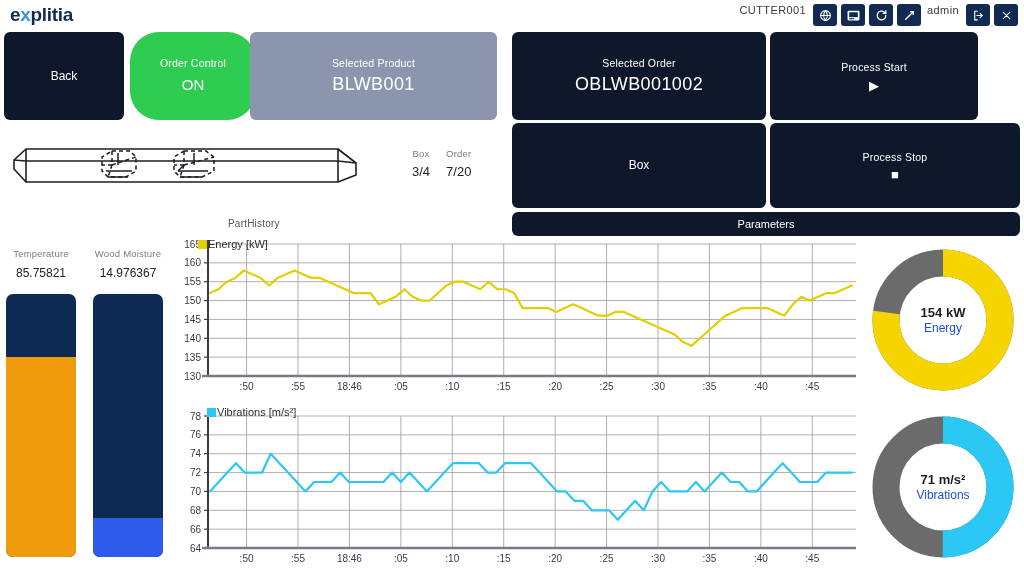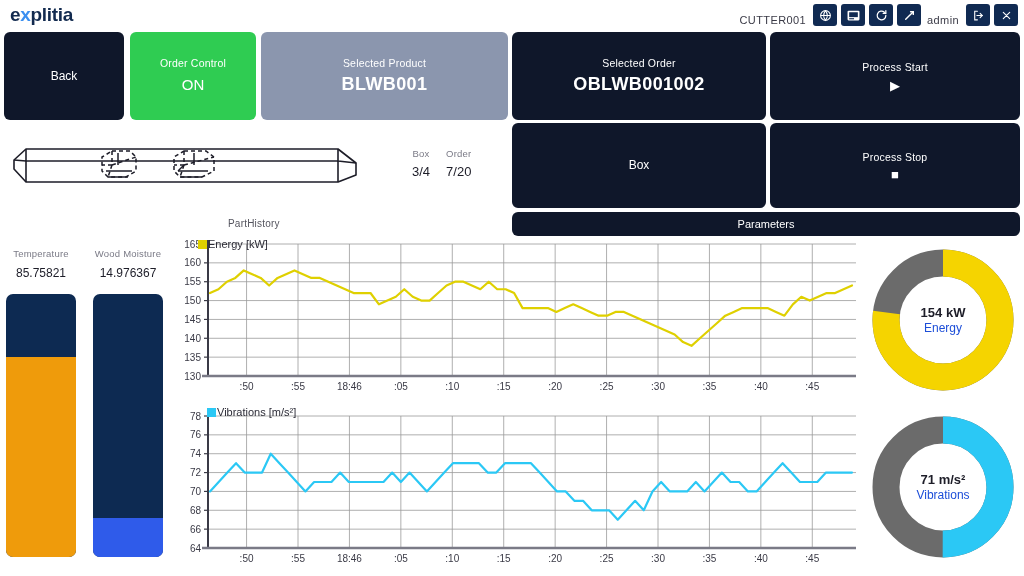--- a/index.html
+++ b/index.html
@@ -19,47 +19,47 @@
   .top-progress .fill { width: 25%; height: 100%; background: #74b9f5; }
 
   
   .header {
     position: absolute; left: 0; top: 0; width: 1024px; height: 30px;
     display: flex; align-items: center; justify-content: space-between;
     padding: 0 6px 0 10px; background: #ffffff;
   }
   .logo { font-size: 19px; font-weight: 700; letter-spacing: -0.3px; color: #122a4f; }
   .logo .x { color: #3b8ff0; }
-  .header-right { display: flex; align-items: flex-end; gap: 4px; }
+  .header-right { display: flex; align-items: flex-start; gap: 4px; }
   .user-label { font-size: 11px; color: #3a3a46; margin: 0 3px 0 2px; letter-spacing: .4px; }
   .hicon {
     width: 24px; height: 22px; border-radius: 3px; background: #102a52;
     display: flex; align-items: center; justify-content: center;
     color: #ffffff;
   }
   .hicon svg { display: block; }
 
   
   .btn {
     position: absolute; border-radius: 6px; background: #0f172a;
     color: #ffffff; display: flex; flex-direction: column;
     align-items: center; justify-content: center; text-align: center;
     line-height: 1.35; user-select: none;
   }
   .btn .sub { font-size: 10.5px; font-weight: 400; letter-spacing: .2px; }
-  .btn .main { font-size: 18px; font-weight: 700; letter-spacing: .4px; margin-top: 2px; }
+  .btn .main { font-size: 18px; font-weight: 400; letter-spacing: .4px; margin-top: 2px; }
   .btn .mid { font-size: 12px; font-weight: 500; }
   .btn .big-on { font-size: 15px; margin-top: 5px; }
   .btn .glyph { font-size: 13px; margin-top: 4px; line-height: 1; }
 
   #btn-back     { left: 4px;   top: 32px; width: 120px; height: 88px; }
-  #btn-order    { left: 130px; top: 32px; width: 126px; height: 88px; background: #2fcc52; }
-  #btn-product  { left: 261px; top: 32px; width: 247px; height: 88px; background: #8b96ae; }
+  #btn-order    { left: 130px; top: 32px; width: 126px; height: 88px; background: #2fcc52; border-radius: 29px; }
+  #btn-product  { left: 250px; top: 32px; width: 247px; height: 88px; background: #8b96ae; }
   #btn-order-sel{ left: 512px; top: 32px; width: 254px; height: 88px; }
-  #btn-pstart   { left: 770px; top: 32px; width: 250px; height: 88px; }
+  #btn-pstart   { left: 770px; top: 32px; width: 208px; height: 88px; }
   #btn-box      { left: 512px; top: 123px; width: 254px; height: 85px; }
   #btn-pstop    { left: 770px; top: 123px; width: 250px; height: 85px; }
   #btn-params   { left: 512px; top: 212px; width: 508px; height: 24px; font-size: 11px; }
   #btn-params .mid { font-size: 11px; font-weight: 400; }
 
   
   .beam { position: absolute; left: 8px; top: 135px; width: 360px; height: 60px; }
 
   .counters { position: absolute; left: 412px; top: 148px; display: flex; gap: 16px; }
   .counter { text-align: center; }

